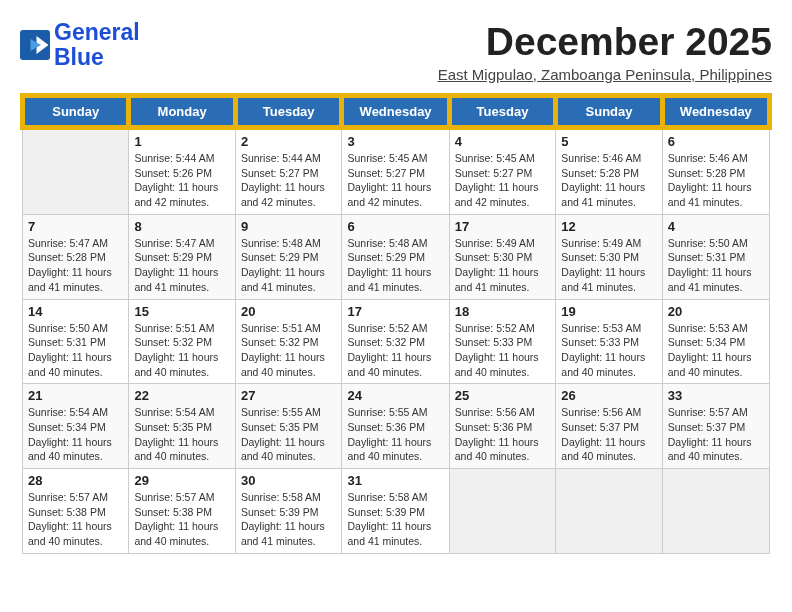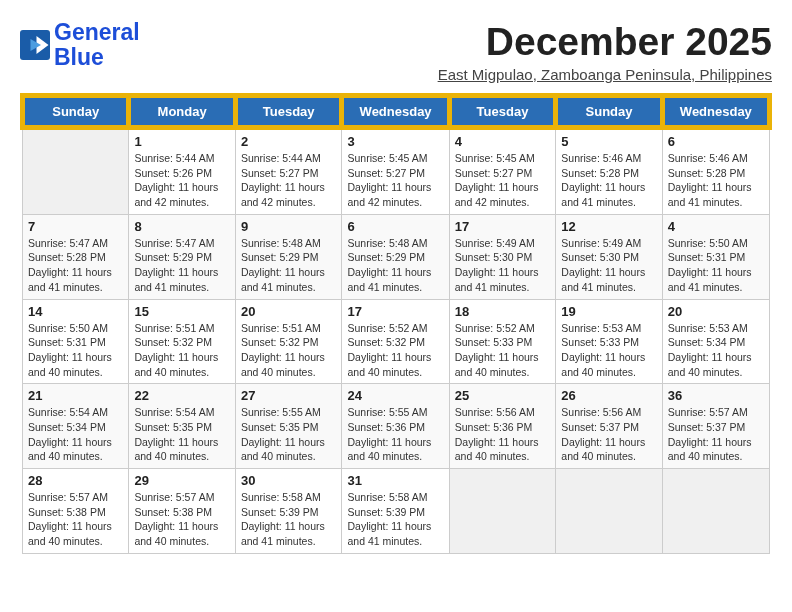--- a/index.html
+++ b/index.html
@@ -304,21 +304,21 @@
 and 40 minutes.</div>
         </td>
         <td>
           <span class="day-number">26</span>
           <div class="day-info" style="white-space: pre-line;">Sunrise: 5:56 AM
 Sunset: 5:37 PM
 Daylight: 11 hours
 and 40 minutes.</div>
         </td>
         <td>
-          <span class="day-number">36</span>
+          <span class="day-number">33</span>
           <div class="day-info" style="white-space: pre-line;">Sunrise: 5:57 AM
 Sunset: 5:37 PM
 Daylight: 11 hours
 and 40 minutes.</div>
         </td>
       </tr>
       <tr>
         <td>
           <span class="day-number">28</span>
           <div class="day-info" style="white-space: pre-line;">Sunrise: 5:57 AM

